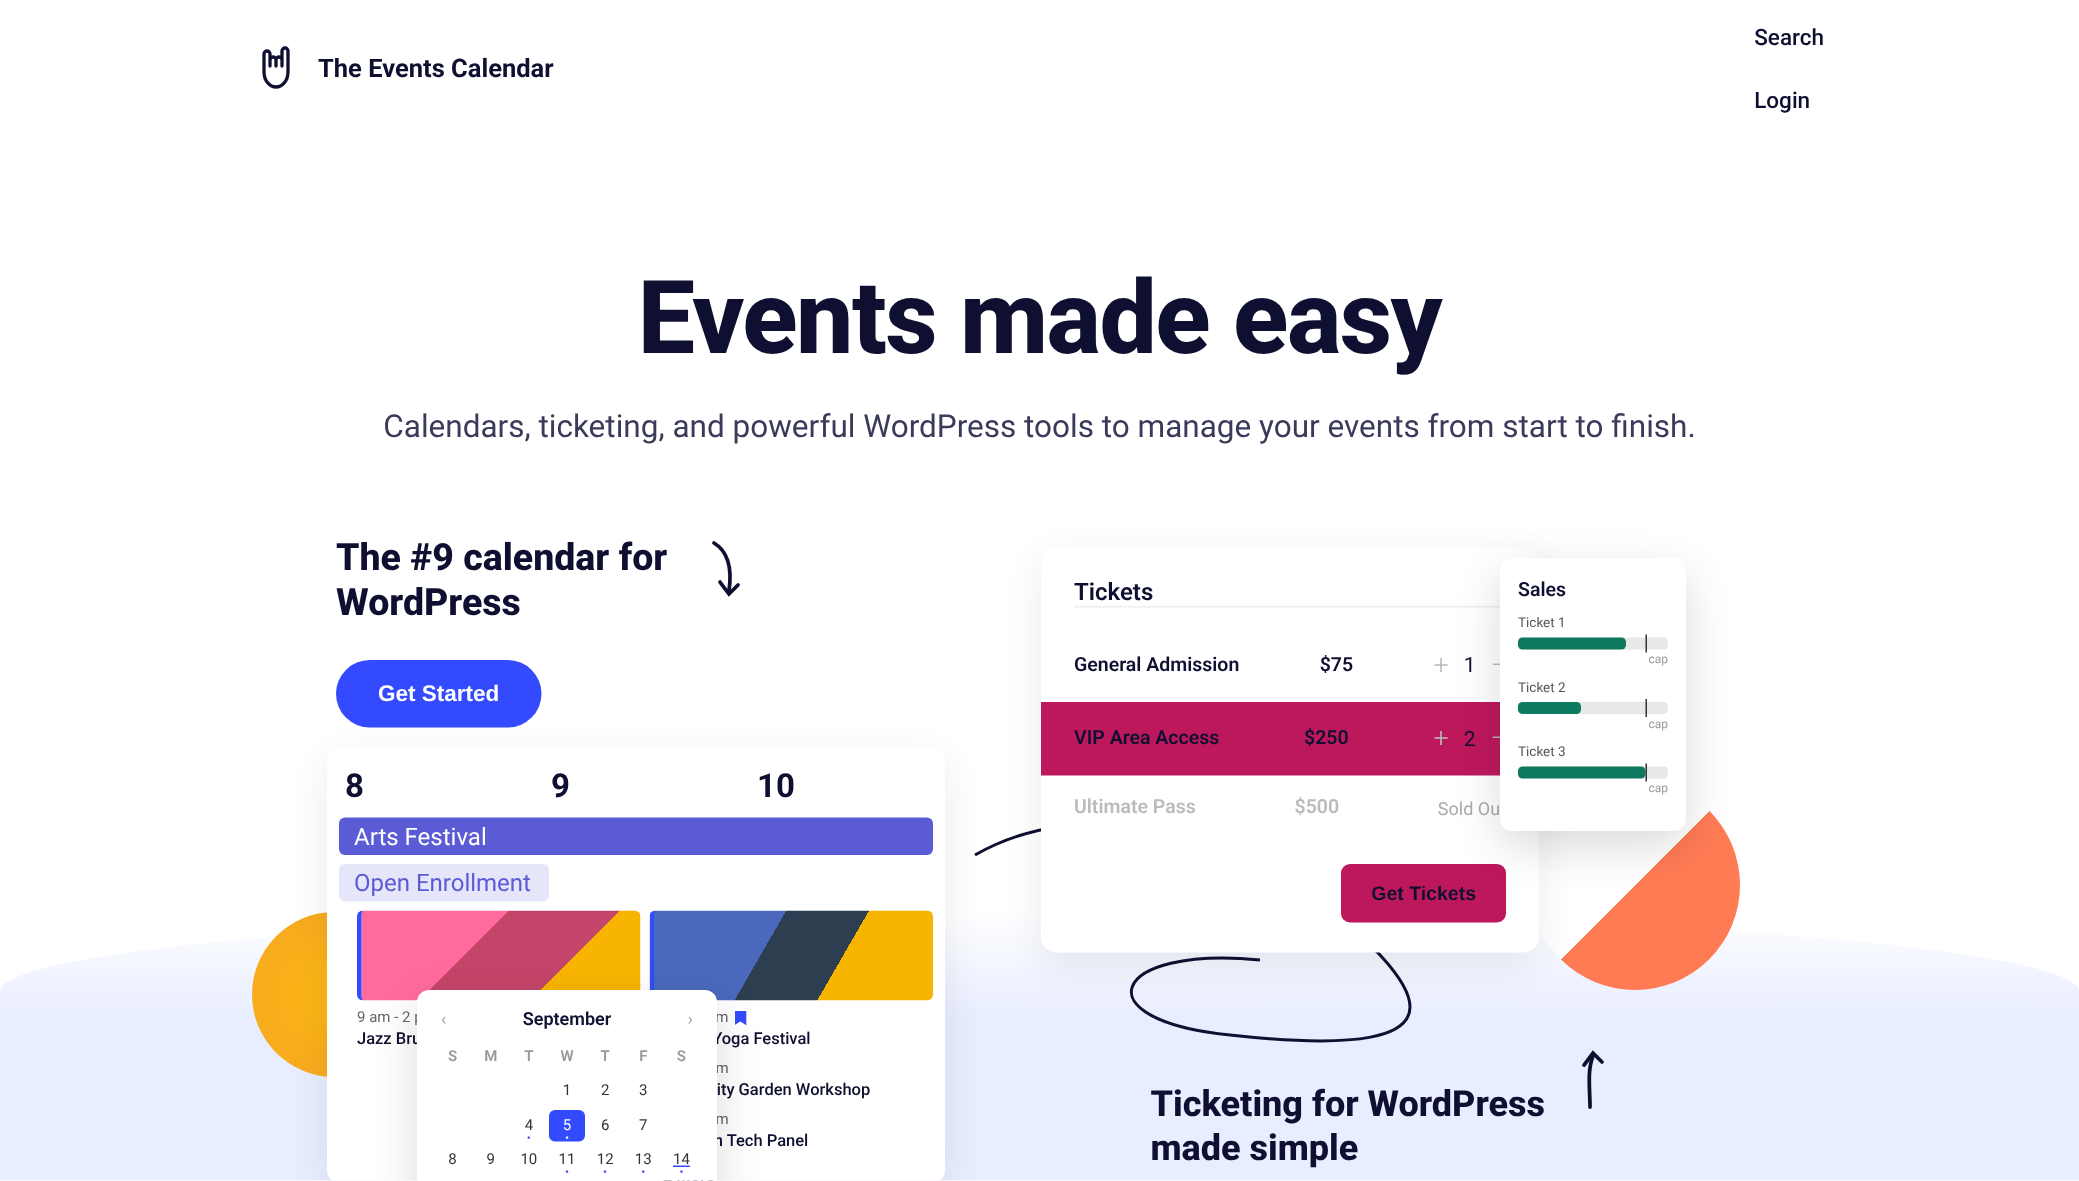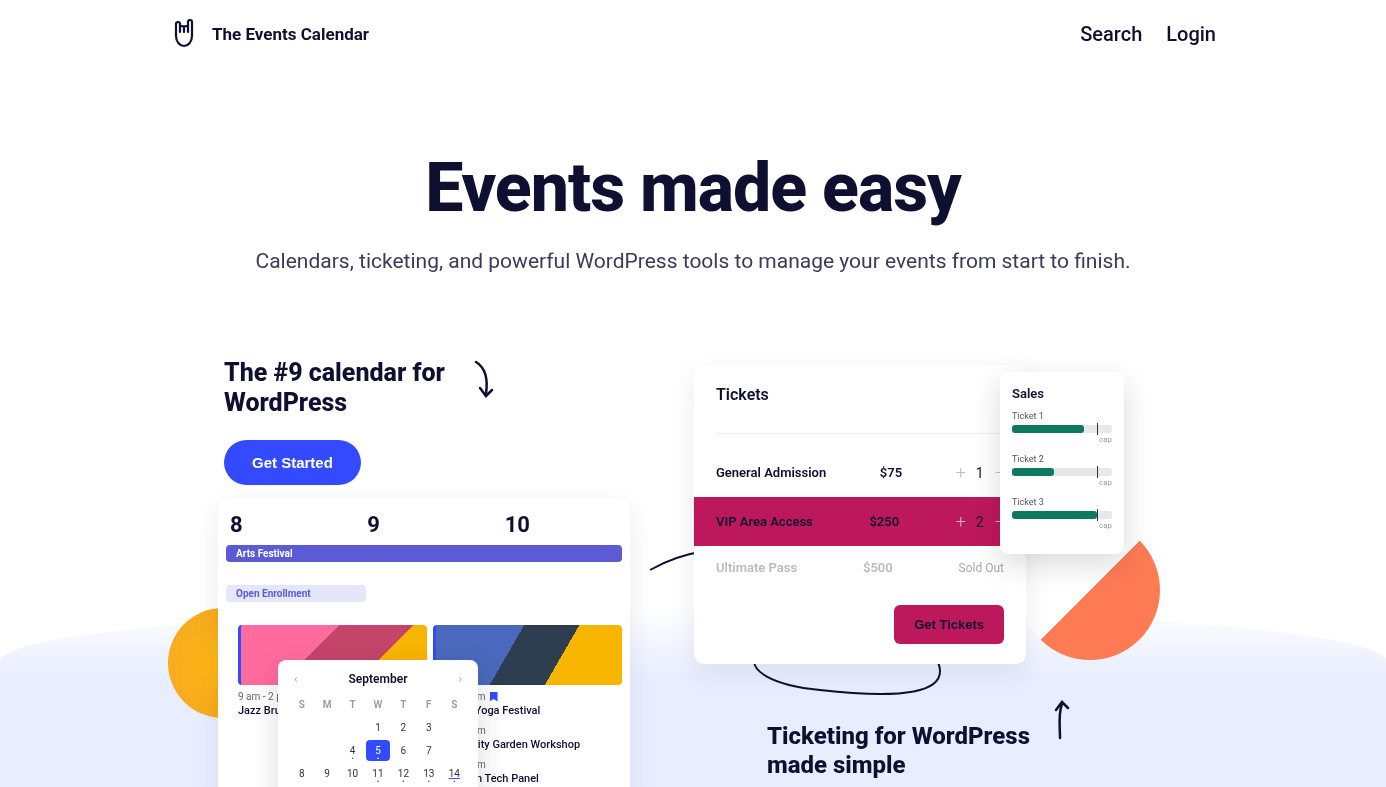--- a/index.html
+++ b/index.html
@@ -6,40 +6,40 @@
 body { font-family: -apple-system, BlinkMacSystemFont, 'Segoe UI', Roboto, sans-serif; background: #fff; color: #0f1031; width: 1386px; height: 787px; overflow: hidden; position: relative; }
 
 
 .header { display: flex; align-items: center; justify-content: space-between; padding: 16px 170px; }
 .logo-wrap { display: flex; align-items: center; gap: 10px; }
 .logo-icon { width: 32px; height: 36px; }
 .brand { font-weight: 700; font-size: 17px; color: #0f1031; }
 .nav { display: flex; gap: 36px; align-items: center; }
 .nav-item { display: flex; align-items: center; gap: 6px; font-size: 15px; font-weight: 600; color: #0f1031; cursor: pointer; }
 .chev { width: 10px; height: 10px; }
-.right-nav { display: flex; gap: 24px; font-size: 20px; font-weight: 500; color: #0f1031; }
+.right-nav { display: flex; gap: 24px; font-size: 15px; font-weight: 500; color: #0f1031; flex-direction: column; }
 .right-nav span { cursor: pointer; }
 
 
 .hero { text-align: center; margin-top: 80px; }
 .hero h1 { font-size: 68px; font-weight: 800; color: #0f1031; letter-spacing: -1px; }
 .hero p { font-size: 21px; color: #3a3b5a; margin-top: 18px; line-height: 1.45; }
 
 
 .left-sec { position: absolute; left: 220px; top: 0; width: 440px; }
 .left-title { font-size: 25px; font-weight: 800; color: #0f1031; line-height: 1.2; max-width: 250px; }
 .cta { margin-top: 22px; background: #334aff; color: #fff; font-weight: 700; font-size: 15px; padding: 14px 28px; border-radius: 999px; border: none; cursor: pointer; }
 .arrow-down { position: absolute; left: 248px; top: 2px; width: 24px; height: 44px; }
 
 
 .cal-card { position: absolute; left: 218px; top: 498px; width: 412px; background: #fff; border-radius: 10px; box-shadow: 0 8px 28px rgba(0,0,0,0.08); padding: 0; }
 .cal-days { display: flex; }
 .cal-day { flex: 1; padding: 14px 12px 8px; }
 .cal-day-num { font-size: 22px; font-weight: 700; color: #0f1031; }
-.cal-bar { background: #5b5bd6; color: #fff; font-size: 10px; padding: 3px 10px; border-radius: 4px; margin: 0 8px 23px; font-weight: bold; }
+.cal-bar { background: #5b5bd6; color: #fff; font-size: 16px; padding: 3px 10px; border-radius: 4px; margin: 0 8px 6px; }
 .cal-bar.light { background: #e6e6fa; color: #5b5bd6; }
 .cal-col { display: flex; gap: 6px; padding: 0 8px; }
 .cal-colitem { flex: 1; }
 .thumb { width: 100%; height: 60px; border-radius: 4px; border-left: 3px solid #334aff; }
 .thumb.a { background: linear-gradient(135deg, #ff6b9d 40%, #c44569 40%, #c44569 70%, #f8b500 70%); }
 .thumb.b { background: linear-gradient(120deg, #4a69bd 40%, #2c3e50 40%, #2c3e50 65%, #f8b500 65%); }
 .evt-time { font-size: 10px; color: #666; margin-top: 6px; display:flex; align-items:center; gap:4px;}
 .evt-name { font-size: 11px; color: #0f1031; font-weight:500; margin-top:2px;}
 .bookmark { width:8px; height:10px; background:#334aff; display:inline-block; clip-path: polygon(0 0,100% 0,100% 100%,50% 75%,0 100%);}
 
@@ -58,21 +58,21 @@
 
 
 .more-evt { font-size:10px; color:#666; margin-top:8px;}
 .more-link { font-size:11px; color:#0f1031; font-weight:600; margin-top:10px;}
 
 
 .deco-yellow { position:absolute; left:168px; top:608px; width:110px; height:110px; background: radial-gradient(circle, #fdb813 0%, #f5a623 100%); border-radius:50%; z-index:-1;}
 
 
 .ticket-card { position:absolute; left:694px; top:365px; width:332px; background:#fff; border-radius:10px; box-shadow:0 8px 28px rgba(0,0,0,0.08); padding:20px 22px; z-index:10;}
-.ticket-title { font-size:16px; font-weight:600; margin-bottom:14px; padding-bottom:29px; border-bottom:1px solid #eee;}
+.ticket-title { font-size:16px; font-weight:600; margin-bottom:14px; padding-bottom:0; border-bottom:1px solid #eee;}
 .ticket-row { display:flex; justify-content:space-between; align-items:center; padding:14px 0; font-size:13px;}
 .ticket-row.hl { background:#be185d; margin:0 -22px; padding:14px 22px;}
 .ticket-row.so { color:#bbb;}
 .trow-name { font-weight:600;}
 .trow-price { font-weight:600;}
 .qty { display:flex; align-items:center; gap:10px; font-size:14px;}
 .qty-btn { color:#bbb; font-size:18px; font-weight:300; cursor:pointer;}
 .soldout { color:#aaa; font-size:12px;}
 .get-tix { margin-top:16px; float:right; background:#be185d; border:none; padding:12px 20px; font-weight:600; font-size:13px; border-radius:6px; cursor:pointer; color:#0f1031;}
 

